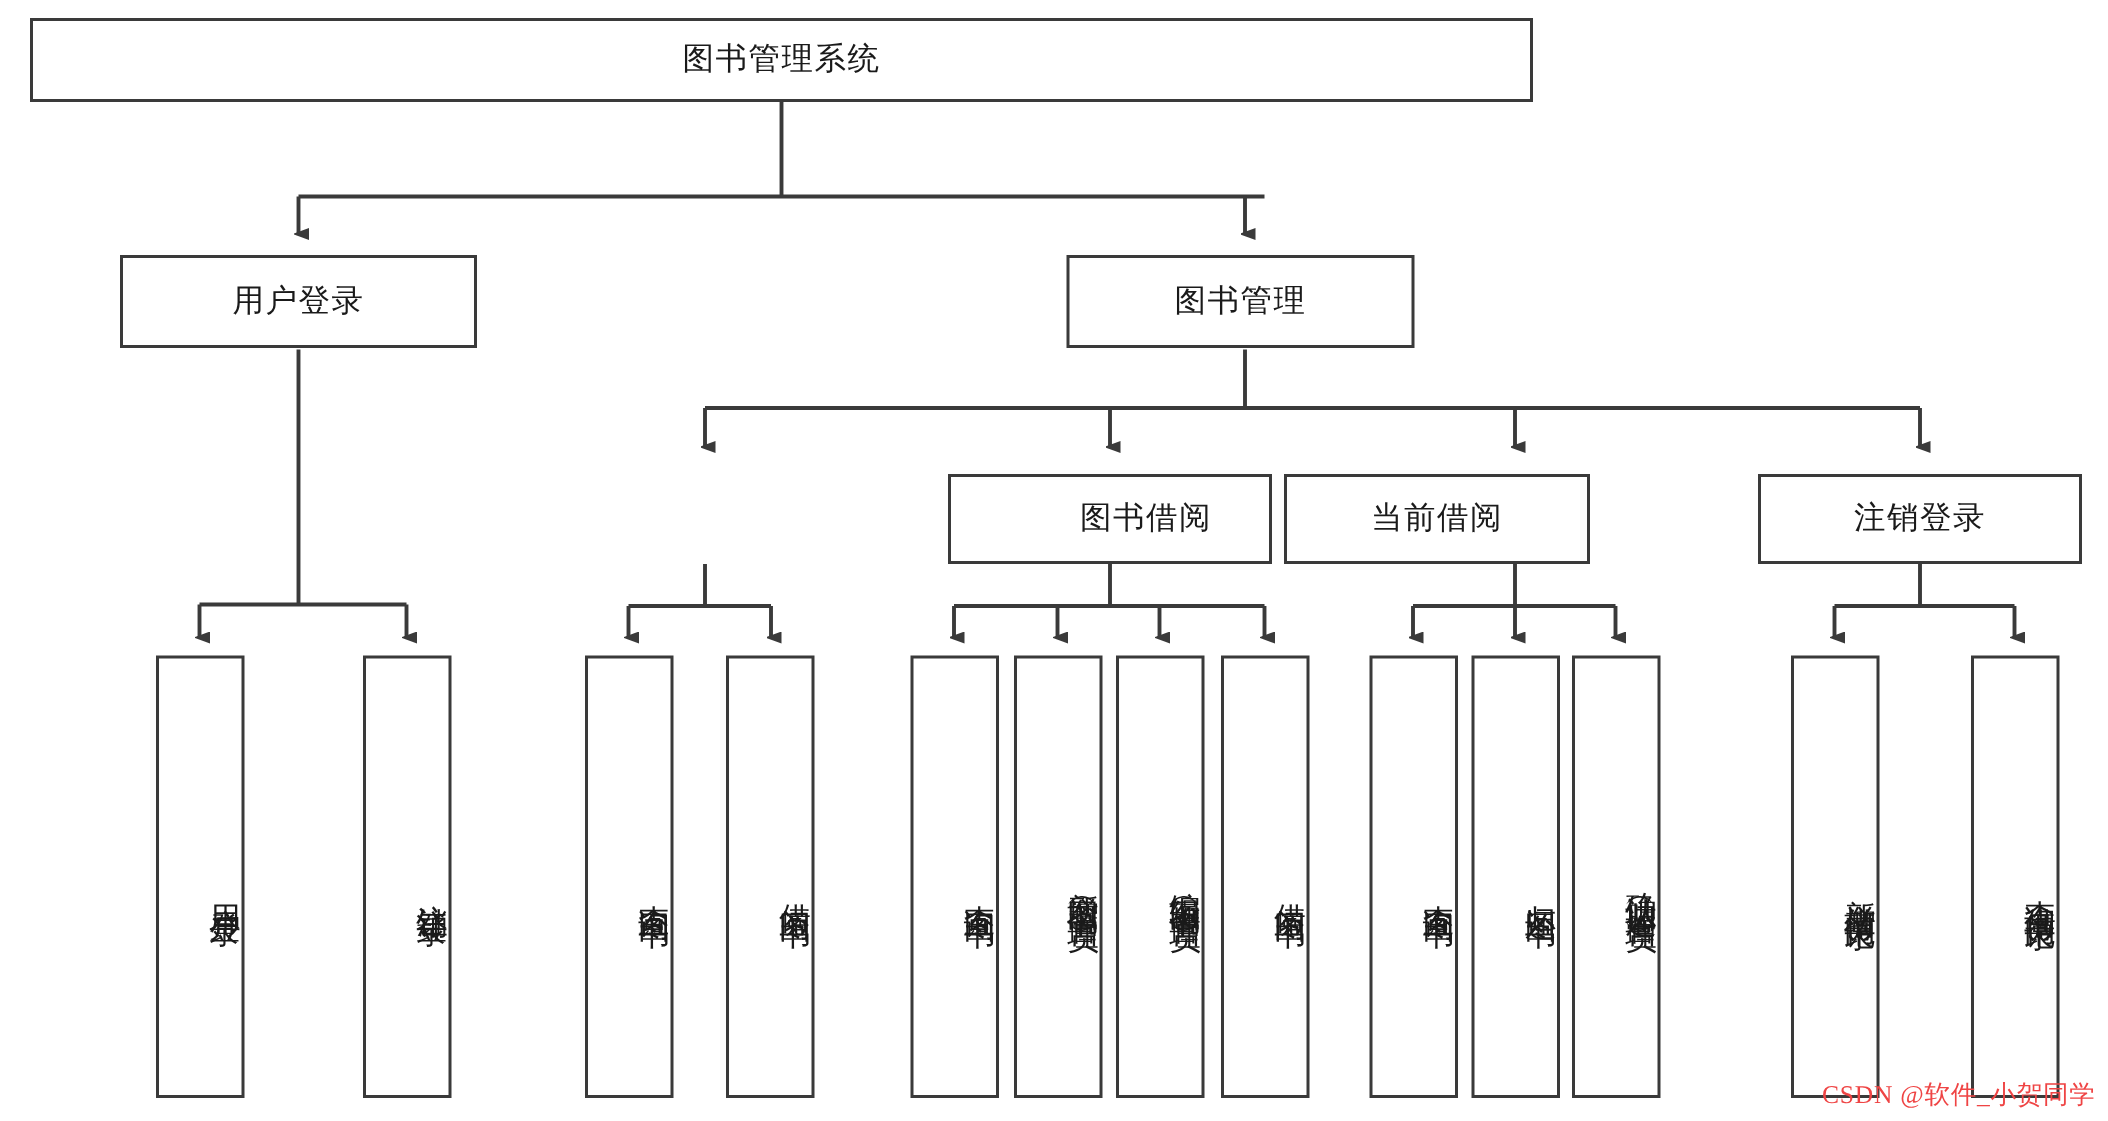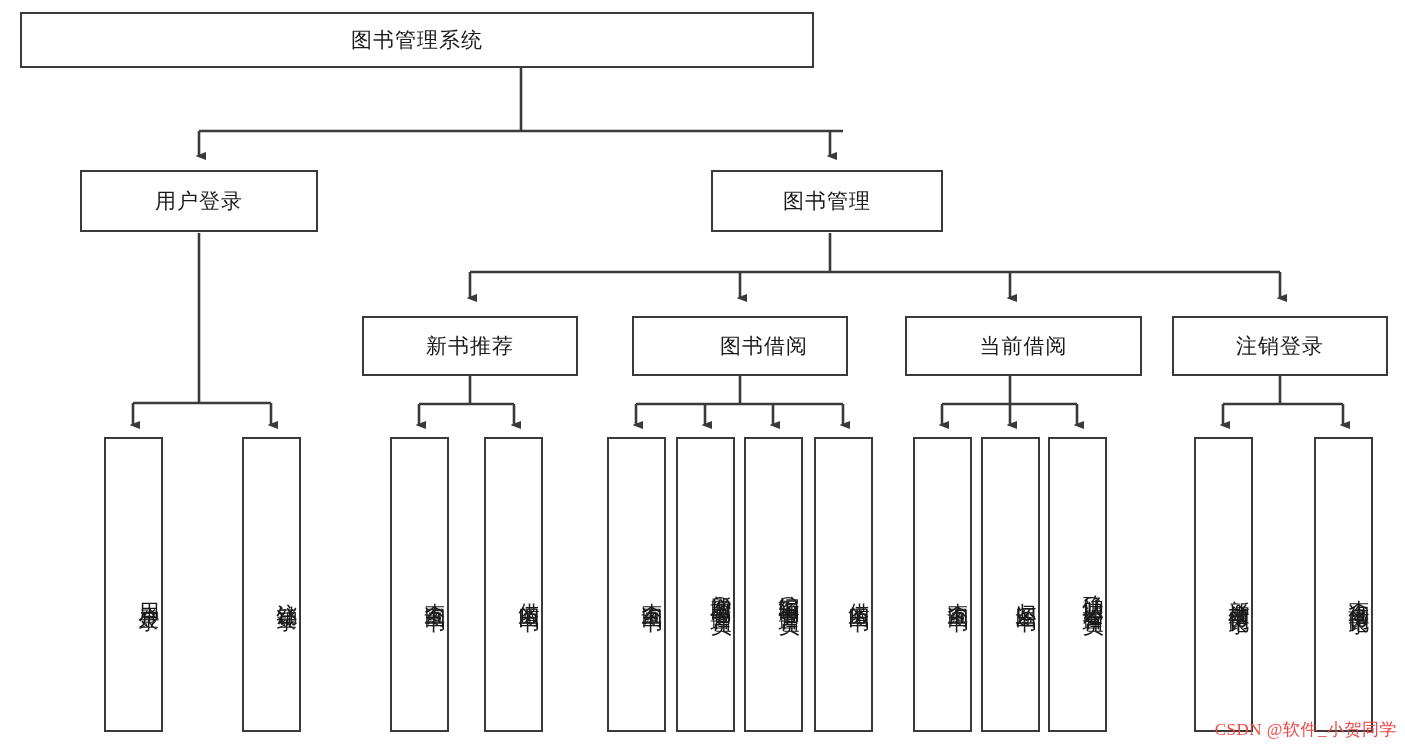--- a/index.html
+++ b/index.html
@@ -111,38 +111,35 @@
       <path d="M1010,404 L1010,425" marker-end="url(#arrow)"></path>
       <path d="M1077,404 L1077,425" marker-end="url(#arrow)"></path>
 
       <path d="M1280,376 L1280,404"></path>
       <path d="M1223,404 L1343,404"></path>
       <path d="M1223,404 L1223,425" marker-end="url(#arrow)"></path>
       <path d="M1343,404 L1343,425" marker-end="url(#arrow)"></path>
     </g>
   </svg>
 
-  <div class="node horiz" style="left:20px; top:12px; width:794px; height:56px;">
+  <div class="node horiz" style="left:20px; top:12px; width:1002px; height:56px;">
     <span class="label">图书管理系统</span>
   </div>
 
   <div class="node horiz" style="left:80px; top:170px; width:238px; height:62px;">
     <span class="label">用户登录</span>
   </div>
   <div class="node horiz" style="left:711px; top:170px; width:232px; height:62px;">
     <span class="label">图书管理</span>
   </div>
 
-  <div class="node horiz" style="left:362px; top:316px; width:216px; height:60px;">
-    <span class="label">新书推荐</span>
-  </div>
   <div class="node horiz" style="left:632px; top:316px; width:216px; height:60px;padding-left:48px;">
     <span class="label">图书借阅</span>
   </div>
-  <div class="node horiz" style="left:905px; top:316px; width:237px; height:60px;">
+  <div class="node horiz" style="left:856px; top:316px; width:204px; height:60px;">
     <span class="label">当前借阅</span>
   </div>
   <div class="node horiz" style="left:1172px; top:316px; width:216px; height:60px;">
     <span class="label">注销登录</span>
   </div>
 
   <div class="node vert" style="left:104px; top:437px; width:59px; height:295px;">
     <span class="label">用户登录</span>
   </div>
   <div class="node vert" style="left:242px; top:437px; width:59px; height:295px;">

